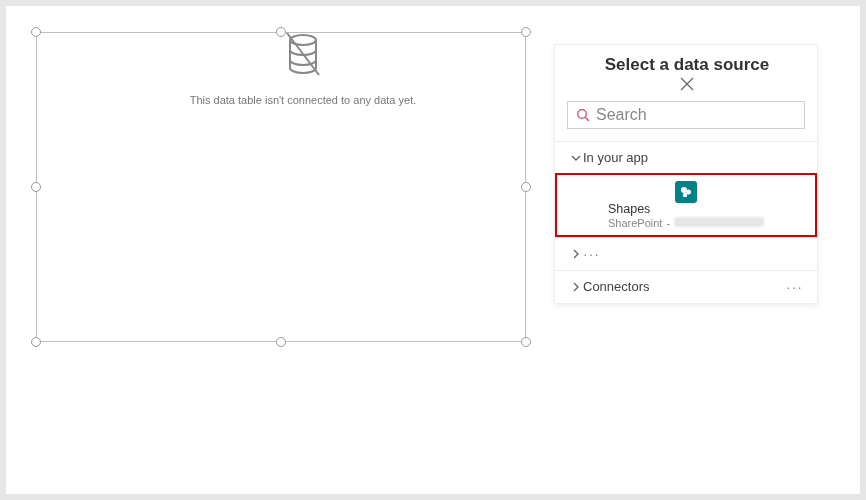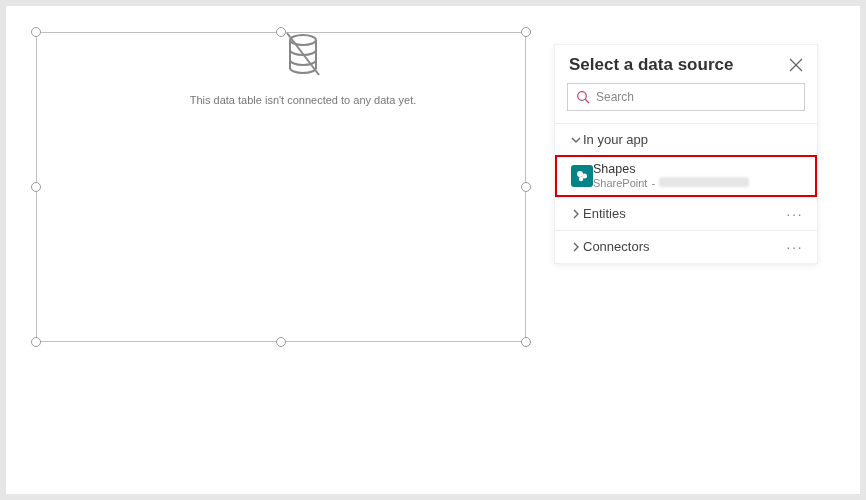--- a/index.html
+++ b/index.html
@@ -67,20 +67,21 @@
       width: 264px;
       background: #fff;
       border: 1px solid #efefef;
       box-shadow: 0 2px 6px rgba(0,0,0,0.07);
     }
     .panel-header {
       display: flex;
       align-items: center;
       justify-content: space-between;
       padding: 10px 12px 4px 14px;
+      flex-direction: column;
     }
     .panel-title {
       font-size: 17px;
       font-weight: 600;
       color: #323232;
     }
     .close-btn {
       width: 18px; height: 18px;
       display: flex; align-items: center; justify-content: center;
       color: #666;
@@ -94,21 +95,21 @@
       width: 100%;
       height: 28px;
       border: 1px solid #cfcfcf;
       padding: 0 8px;
       gap: 6px;
     }
     .search-box input {
       flex: 1;
       border: none;
       outline: none;
-      font-size: 12px;
+      font-size: 16px;
       color: #a16207;
     }
     .search-box input::placeholder { color: #888; }
     .search-icon { color: #c94b7a; width: 14px; height: 14px; }
 
     .divider { height: 1px; background: #eee; }
 
     .section, .item {
       display: flex;
       align-items: center;
@@ -116,21 +117,21 @@
       gap: 0;
       color: #424242;
       font-size: 13px;
       cursor: pointer;
     }
     .section .chev {
       width: 14px; height: 14px;
       display: inline-flex; align-items: center; justify-content: center;
       color: #666;
     }
-    .item { padding: 6px 14px; }
+    .item { padding: 6px 14px; flex-direction: column; }
     .item-logo {
       width: 22px; height: 22px; border-radius: 3px;
       background: #038387;
       display: flex; align-items: center; justify-content: center;
       color: #fff; font-size: 10px; font-weight: bold;
     }
     .item-body { flex: 1; min-width: 0; line-height: 1.1; }
     .item-title { font-size: 12.5px; color: #333; }
     .item-sub { font-size: 11px; color: #888; display: flex; gap: 4px; }
     .blur-chip {
@@ -225,21 +226,20 @@
   </div>
 
   <div class="divider"></div>
 
   <div class="section">
     <span class="chev">
       <svg width="12" height="12" viewBox="0 0 12 12" fill="none" stroke="currentColor" stroke-width="1.4">
           <polyline points="4,2 8,6 4,10"></polyline>
         </svg>
     </span>
-    <span style="flex:1">Entities</span>
     <span class="more">···</span>
   </div>
 
   <div class="divider"></div>
 
   <div class="section">
     <span class="chev">
       <svg width="12" height="12" viewBox="0 0 12 12" fill="none" stroke="currentColor" stroke-width="1.4">
           <polyline points="4,2 8,6 4,10"></polyline>
         </svg>

